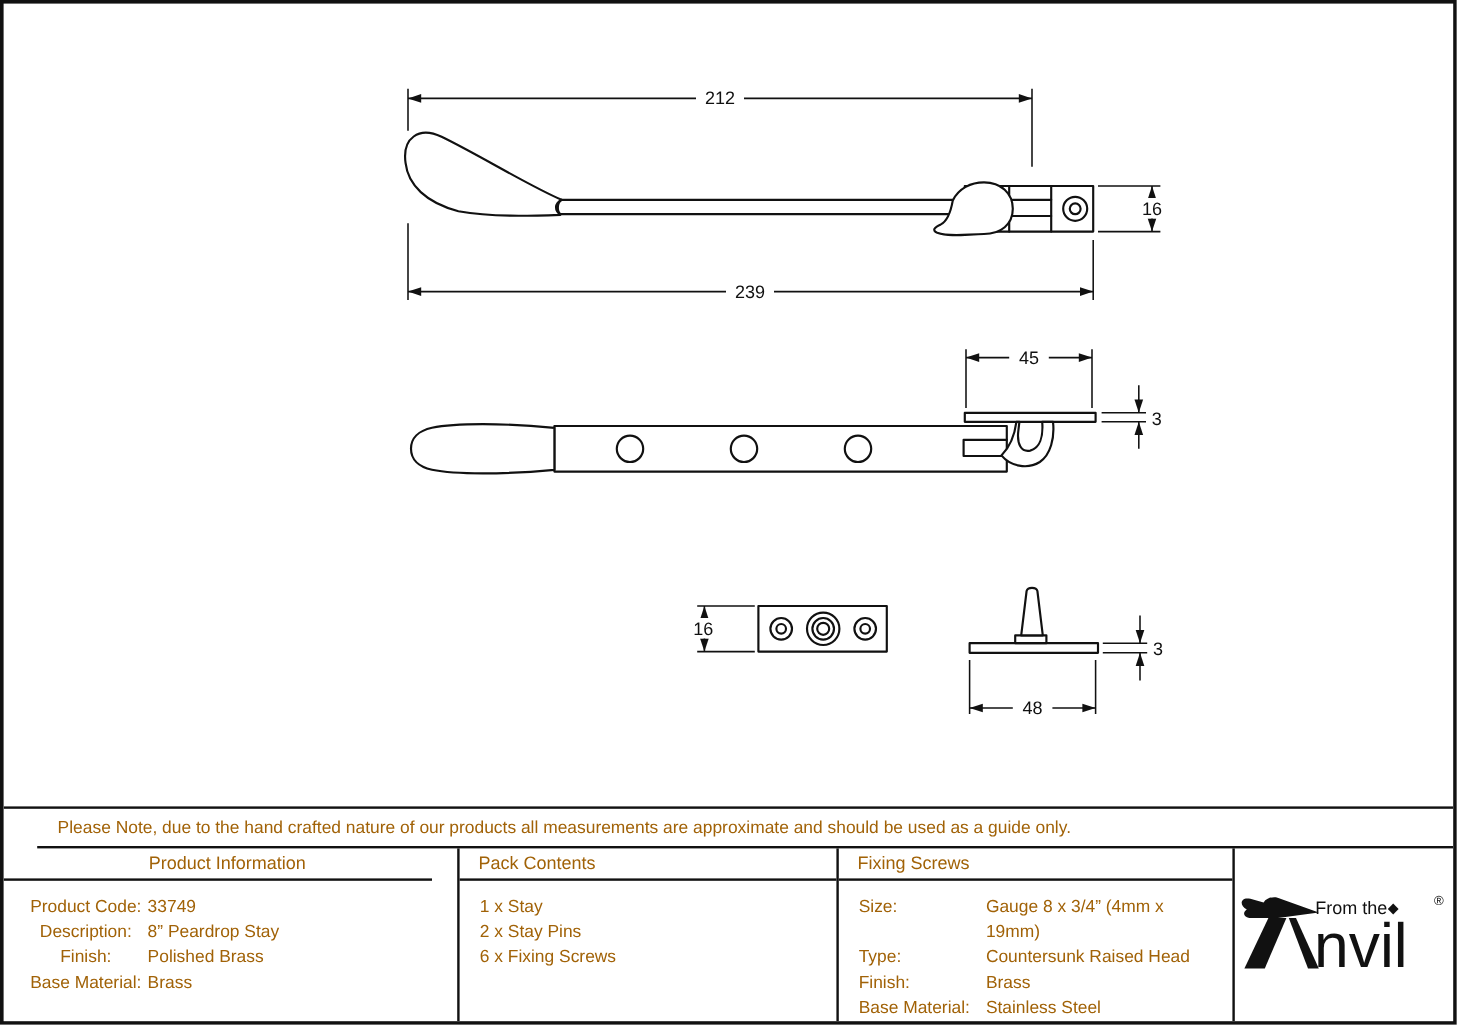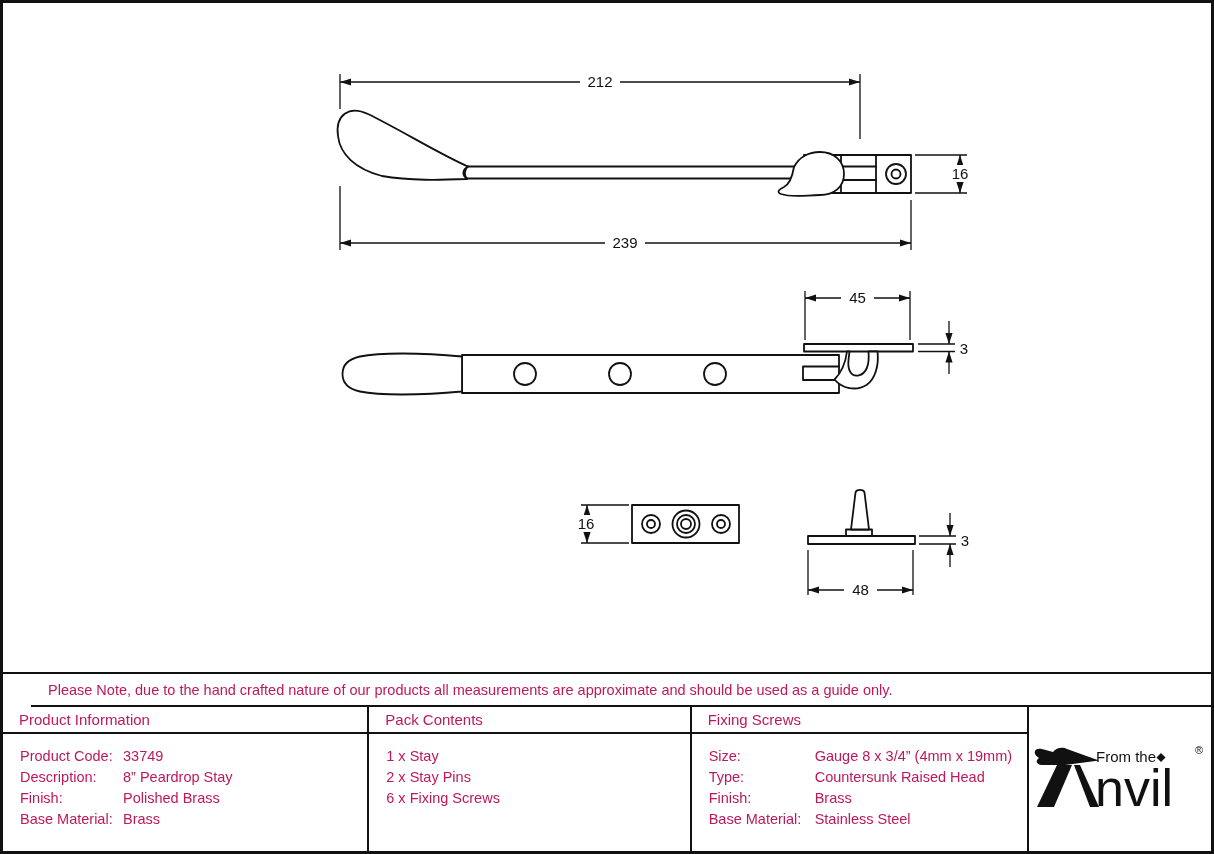--- a/index.html
+++ b/index.html
@@ -1,30 +1,30 @@
 <!DOCTYPE html>
 <html><head>
 <meta charset="utf-8">
 <style>
   html,body{margin:0;padding:0;background:#e8e8e8;}
   .sheet{
     position:relative;width:1214px;height:854px;background:#fff;
     border:3px solid #111;box-sizing:border-box;overflow:hidden;
-    font-family:"Liberation Sans",sans-serif;color:#be185d;
+    font-family:"Liberation Sans",sans-serif;color:#a16207;
   }
   .drawing-area{position:absolute;top:0;left:0;}
   svg text{font-family:"Liberation Sans",sans-serif;}
 
   .bottom{position:absolute;left:0;right:0;top:669px;bottom:0;border-top:2px solid #111;}
   .note-row{height:31px;border-bottom:2px solid #111;display:flex;align-items:center;
     padding-left:17px;font-size:14.5px;margin-left:28px;}
   .spec-table{position:absolute;top:33px;left:0;right:0;bottom:0;display:flex;}
   .col{box-sizing:border-box;}
-  .col-product{width:365px;}
-  .col-pack{width:323px;border-left:2px solid #111;}
+  .col-product{width:365px;text-align:center;}
+  .col-pack{width:323px;border-left:2px solid #111;margin-left:21px;}
   .col-screws{width:338px;border-left:2px solid #111;}
   .col-logo{flex:1;border-left:2px solid #111;display:flex;align-items:center;justify-content:center;}
   .col-header{height:25px;border-bottom:2px solid #111;line-height:26px;padding-left:16px;
     font-size:15px;}
   .col-body{padding:12px 14px 0 17px;font-size:14.5px;}
   .kv{display:flex;line-height:21px;}
   .kv .k{width:103px;flex-shrink:0;}
   .col-screws .kv .k{width:106px;}
   .pack-item{line-height:21px;}
   .logo-svg{display:block;}

